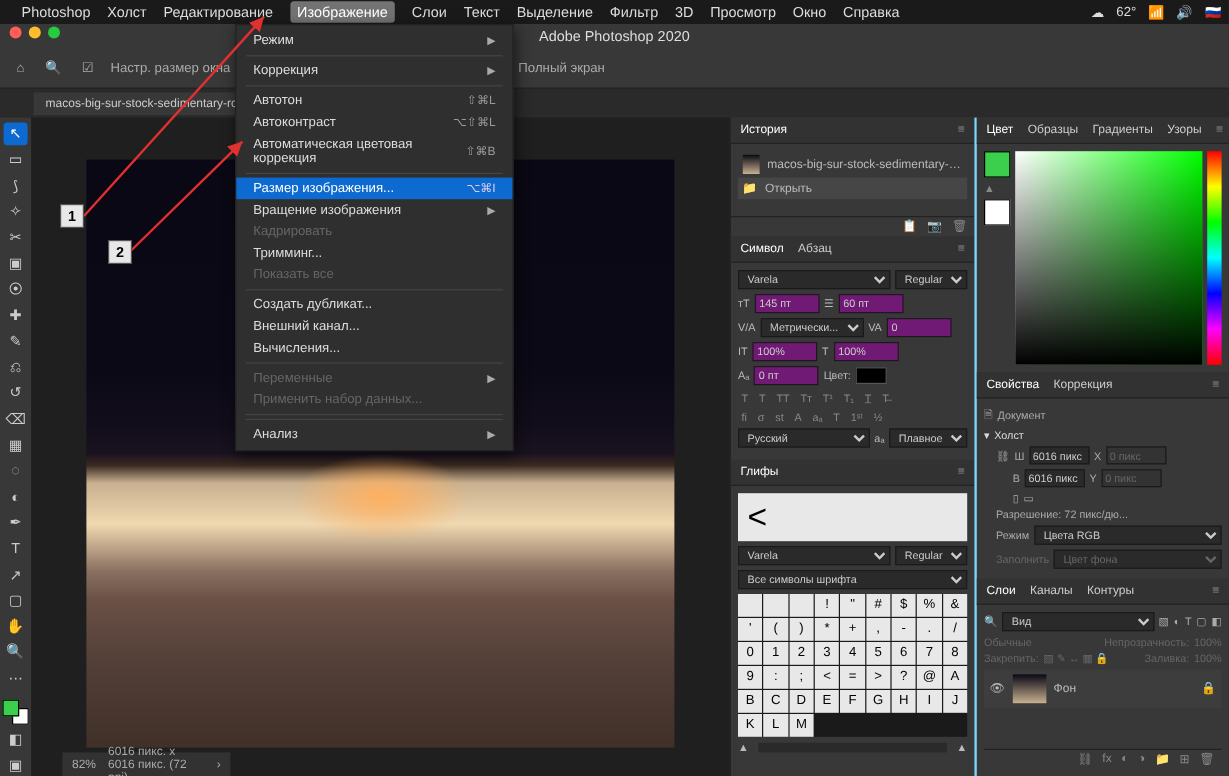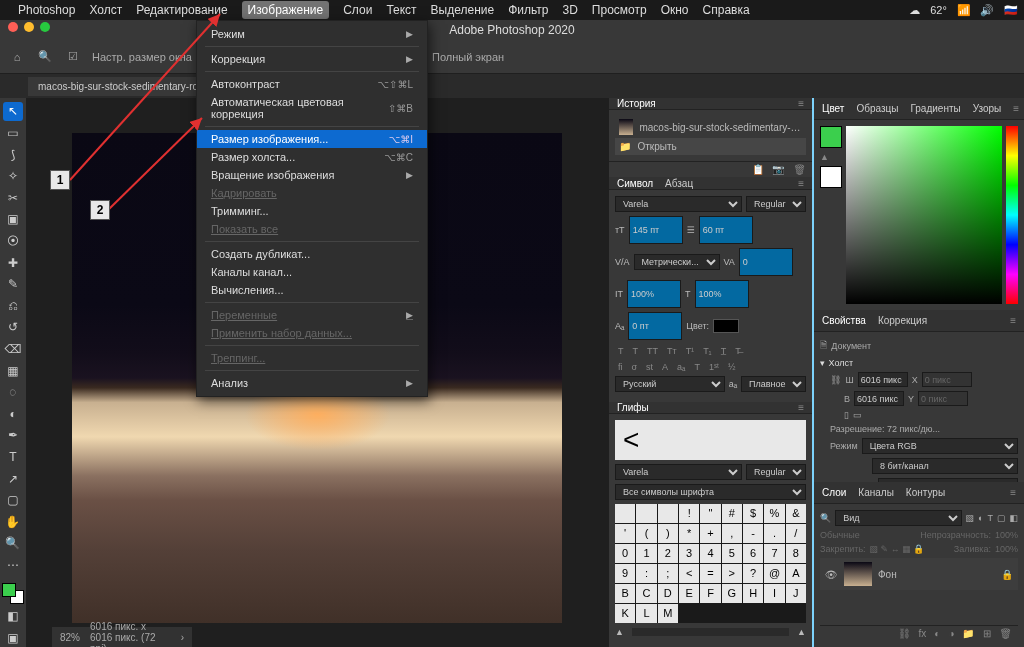--- a/index.html
+++ b/index.html
@@ -41,21 +41,21 @@
   .panel-hdr .tab.active { color:#fff; }
   .panel-hdr .burger { margin-left:auto; color:#888;}
   .panel-body { padding:6px; font-size:10px; color:#bbb; }
   
   .hist-row { display:flex; align-items:center; padding:3px 4px; gap:6px;}
   .hist-row.active { background:#464646; }
   .thumb { width:20px; height:16px; background:linear-gradient(#0a0814,#c8b090); }
   
   .char-row { display:flex; gap:4px; align-items:center; margin-bottom:4px; font-size:9px;}
   .mini-select { flex:1; background:#2a2a2a; border:1px solid #1a1a1a; color:#ccc; font-size:9px; padding:1px 3px; height:16px;}
-  .mini-input { width:54px; background:#0369a1; border:1px solid #1a1a1a; color:#ccc; font-size:9px; padding:1px 3px; height:28px;}
+  .mini-input { width:54px; background:#701a75; border:1px solid #1a1a1a; color:#ccc; font-size:9px; padding:1px 3px; height:16px;}
   .tt-row { display:flex; gap:3px; font-size:9px; color:#888; margin:2px 0;}
   .tt-row span{border:1px solid transparent;padding:1px 2px;}
   
   .glyph-grid { display:grid; grid-template-columns:repeat(9,1fr); gap:1px; background:#1a1a1a; }
   .glyph-grid .cell { background:#e8e8e8; color:#000; text-align:center; padding:3px 0; font-size:11px; height:19px;}
   .glyph-big { background:#e8e8e8; color:#000; font-size:28px; text-align:left; padding:4px 8px; margin-bottom:4px;}
   
   .color-area { height:190px; display:flex; padding:6px; gap:4px;}
   .color-sq { width:22px; height:22px; background:#3bcf4d; border:1px solid #000;}
   .picker { flex:1; background:linear-gradient(to right,#fff,#00ff00); position:relative; }
@@ -65,21 +65,21 @@
   .prop-row{display:flex;align-items:center;gap:4px;font-size:9px;margin-bottom:4px;color:#aaa;}
   .prop-row input{width:50px;background:#2a2a2a;border:1px solid #1a1a1a;color:#ccc;font-size:9px;padding:1px 2px;height:15px;}
   
   .layer-row{display:flex;align-items:center;gap:6px;padding:4px;background:#3d3d3d;}
   .eye{width:14px;text-align:center;}
   .layer-thumb{width:28px;height:24px;background:linear-gradient(#0a0814,#c8b090);}
   .layer-footer{display:flex;gap:8px;justify-content:flex-end;padding:2px 6px;color:#888;font-size:10px;border-top:1px solid #222;margin-top:auto;}
   
   .dropdown { position:absolute; left:196px; top:20px; width:232px; background:#2f2f2f; border:1px solid #222; box-shadow:2px 4px 12px rgba(0,0,0,.6); z-index:100; font-size:11px; padding:4px 0;}
   .dd-item { padding:3px 14px; display:flex; justify-content:space-between; align-items:center; color:#ddd;}
-  .dd-item.disabled{color:#666;text-decoration:underline;}
+  .dd-item.disabled{color:#666;}
   .dd-item.hl{background:#0d6ad0;color:#fff;}
   .dd-item .arrow{color:#aaa;font-size:9px;}
   .dd-sep{height:1px;background:#444;margin:3px 8px;}
   .dd-item .sc{color:#999;font-size:10px;}
   .dd-item.hl .sc{color:#dce;}
   
   .marker{position:absolute;width:20px;height:20px;background:#e8e8e8;color:#000;border:1px solid #555;display:flex;align-items:center;justify-content:center;font-size:12px;font-weight:bold;z-index:200;}
   .arrow-line{position:absolute;z-index:150;}
   
   .statusbar{position:absolute;left:26px;bottom:0;right:416px;height:20px;background:#323232;display:flex;align-items:center;padding:0 8px;font-size:10px;color:#aaa;gap:10px;}
@@ -380,23 +380,20 @@
         </div>
         <div class="prop-row" style="padding-left:24px;">
             <span>▯</span>
             <span>▭</span>
           </div>
         <div class="prop-row" style="padding-left:10px;">Разрешение: 72 пикс/дю...</div>
         <div class="prop-row" style="padding-left:10px;">
             <span>Режим</span>
             <select class="mini-select"><option>Цвета RGB</option></select>
           </div>
-        <div class="prop-row" style="padding-left:52px;">
-            <select class="mini-select"><option>8 бит/канал</option></select>
-          </div>
         <div class="prop-row" style="padding-left:10px;color:#666">
             <span>Заполнить</span>
             <select class="mini-select" style="color:#666"><option>Цвет фона</option></select>
           </div>
       </div>
 
       <div class="panel-hdr">
         <span class="tab active">Слои</span>
         <span class="tab">Каналы</span>
         <span class="tab">Контуры</span>
@@ -448,71 +445,68 @@
       <span>Режим</span>
       <span class="arrow">▶</span>
     </div>
     <div class="dd-sep"></div>
     <div class="dd-item">
       <span>Коррекция</span>
       <span class="arrow">▶</span>
     </div>
     <div class="dd-sep"></div>
     <div class="dd-item">
+      <span>Автотон</span>
+      <span class="sc">⇧⌘L</span>
+    </div>
+    <div class="dd-item">
       <span>Автоконтраст</span>
       <span class="sc">⌥⇧⌘L</span>
     </div>
     <div class="dd-item">
       <span>Автоматическая цветовая коррекция</span>
       <span class="sc">⇧⌘B</span>
     </div>
     <div class="dd-sep"></div>
     <div class="dd-item hl">
       <span>Размер изображения...</span>
       <span class="sc">⌥⌘I</span>
     </div>
     <div class="dd-item">
-      <span>Размер холста...</span>
-      <span class="sc">⌥⌘C</span>
-    </div>
-    <div class="dd-item">
       <span>Вращение изображения</span>
       <span class="arrow">▶</span>
     </div>
     <div class="dd-item disabled">
       <span>Кадрировать</span>
     </div>
     <div class="dd-item">
       <span>Тримминг...</span>
     </div>
     <div class="dd-item disabled">
       <span>Показать все</span>
     </div>
     <div class="dd-sep"></div>
     <div class="dd-item">
       <span>Создать дубликат...</span>
     </div>
     <div class="dd-item">
-      <span>Каналы канал...</span>
+      <span>Внешний канал...</span>
     </div>
     <div class="dd-item">
       <span>Вычисления...</span>
     </div>
     <div class="dd-sep"></div>
     <div class="dd-item disabled">
       <span>Переменные</span>
       <span class="arrow">▶</span>
     </div>
     <div class="dd-item disabled">
       <span>Применить набор данных...</span>
     </div>
     <div class="dd-sep"></div>
-    <div class="dd-item disabled">
-      <span>Треппинг...</span>
-    </div>
     <div class="dd-sep"></div>
     <div class="dd-item">
       <span>Анализ</span>
       <span class="arrow">▶</span>
     </div>
   </div>
 
 <svg class="arrow-line" style="left:0;top:0;width:430px;height:220px;pointer-events:none;">
   <defs>
       <marker id="ah" markerWidth="8" markerHeight="8" refX="6" refY="3" orient="auto">

